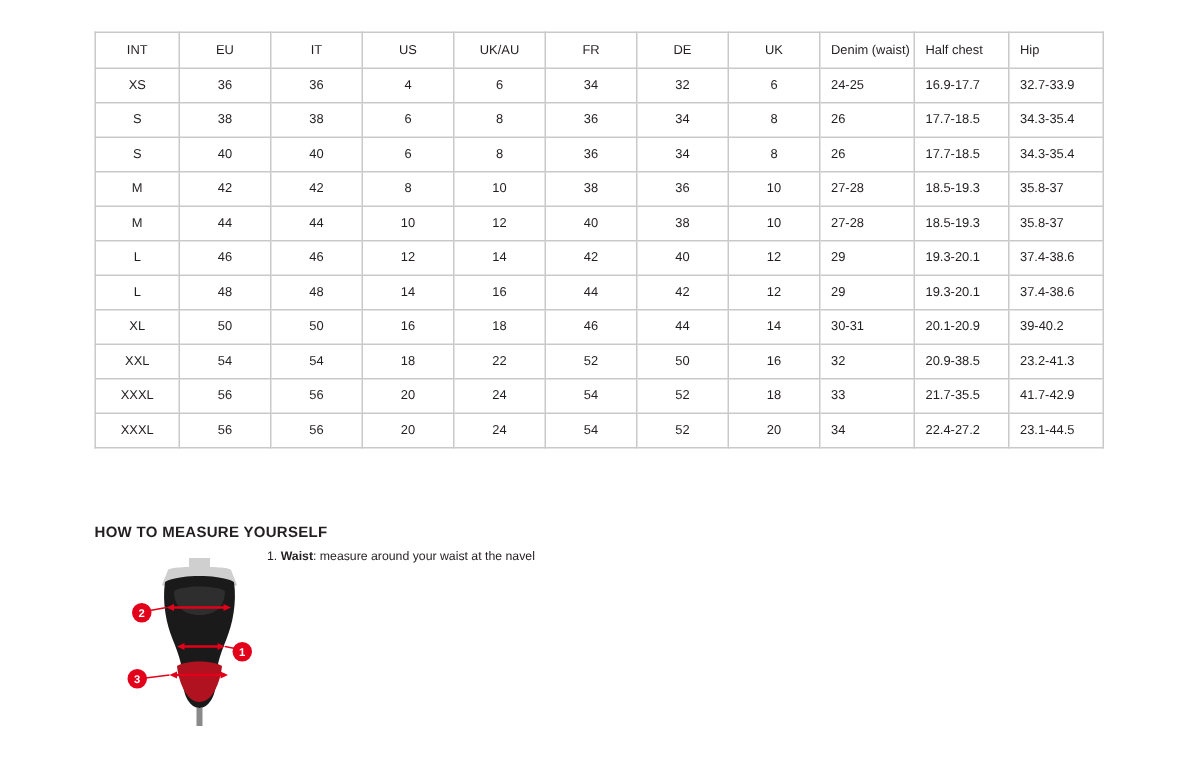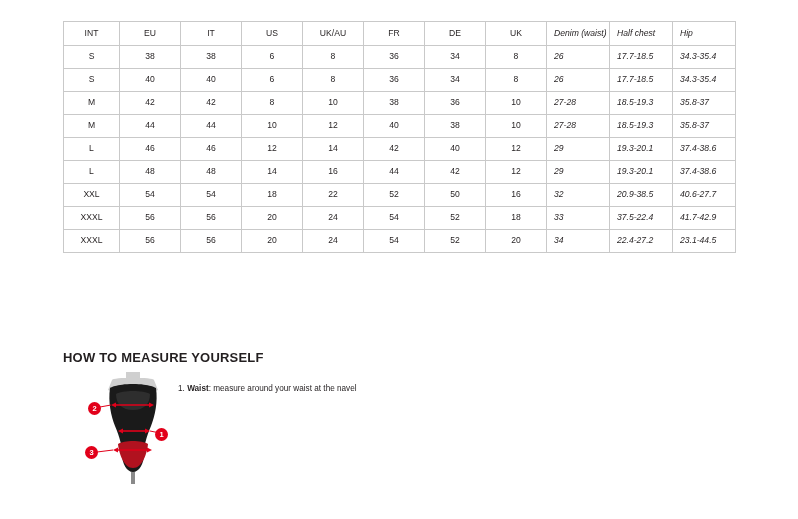--- a/index.html
+++ b/index.html
@@ -45,43 +45,42 @@
     line-height: 1.1;
     white-space: nowrap;
   }
   table.size-table thead th {
     height: 23px;
   }
   table.size-table td.left-cell,
   table.size-table th.left-cell {
     text-align: left;
     padding-left: 7px;
-    font-style: italic;
   }
   
   .measure-title {
     position: absolute;
     left: 63px;
     top: 350px;
-    font-size: 13px;
+    font-size: 10px;
     font-weight: bold;
     letter-spacing: 0.2px;
     color: #231f20;
   }
   .mannequin {
     position: absolute;
     left: 82px;
     top: 368px;
     width: 120px;
     height: 118px;
   }
   .instructions {
     position: absolute;
     left: 178px;
-    top: 384px;
+    top: 366px;
     width: 420px;
   }
   .instructions .line {
     font-size: 8.2px;
     color: #231f20;
     margin-bottom: 10.5px;
     line-height: 1.25;
   }
   .instructions .line b {
     font-weight: bold;
@@ -132,20 +131,33 @@
           <th>FR</th>
           <th>DE</th>
           <th>UK</th>
           <th class="left-cell">Denim (waist)</th>
           <th class="left-cell">Half chest</th>
           <th class="left-cell">Hip</th>
         </tr>
       </thead>
       <tbody>
         <tr>
+          <td>XS</td>
+          <td>36</td>
+          <td>36</td>
+          <td>4</td>
+          <td>6</td>
+          <td>34</td>
+          <td>32</td>
+          <td>6</td>
+          <td class="left-cell">24-25</td>
+          <td class="left-cell">16.9-17.7</td>
+          <td class="left-cell">32.7-33.9</td>
+        </tr>
+        <tr>
           <td>S</td>
           <td>38</td>
           <td>38</td>
           <td>6</td>
           <td>8</td>
           <td>36</td>
           <td>34</td>
           <td>8</td>
           <td class="left-cell">26</td>
           <td class="left-cell">17.7-18.5</td>
@@ -210,43 +222,56 @@
           <td>14</td>
           <td>16</td>
           <td>44</td>
           <td>42</td>
           <td>12</td>
           <td class="left-cell">29</td>
           <td class="left-cell">19.3-20.1</td>
           <td class="left-cell">37.4-38.6</td>
         </tr>
         <tr>
+          <td>XL</td>
+          <td>50</td>
+          <td>50</td>
+          <td>16</td>
+          <td>18</td>
+          <td>46</td>
+          <td>44</td>
+          <td>14</td>
+          <td class="left-cell">30-31</td>
+          <td class="left-cell">20.1-20.9</td>
+          <td class="left-cell">39-40.2</td>
+        </tr>
+        <tr>
           <td>XXL</td>
           <td>54</td>
           <td>54</td>
           <td>18</td>
           <td>22</td>
           <td>52</td>
           <td>50</td>
           <td>16</td>
           <td class="left-cell">32</td>
           <td class="left-cell">20.9-38.5</td>
-          <td class="left-cell">40.6-27.7</td>
+          <td class="left-cell">23.2-41.3</td>
         </tr>
         <tr>
           <td>XXXL</td>
           <td>56</td>
           <td>56</td>
           <td>20</td>
           <td>24</td>
           <td>54</td>
           <td>52</td>
           <td>18</td>
           <td class="left-cell">33</td>
-          <td class="left-cell">37.5-22.4</td>
+          <td class="left-cell">21.7-35.5</td>
           <td class="left-cell">41.7-42.9</td>
         </tr>
         <tr>
           <td>XXXL</td>
           <td>56</td>
           <td>56</td>
           <td>20</td>
           <td>24</td>
           <td>54</td>
           <td>52</td>

